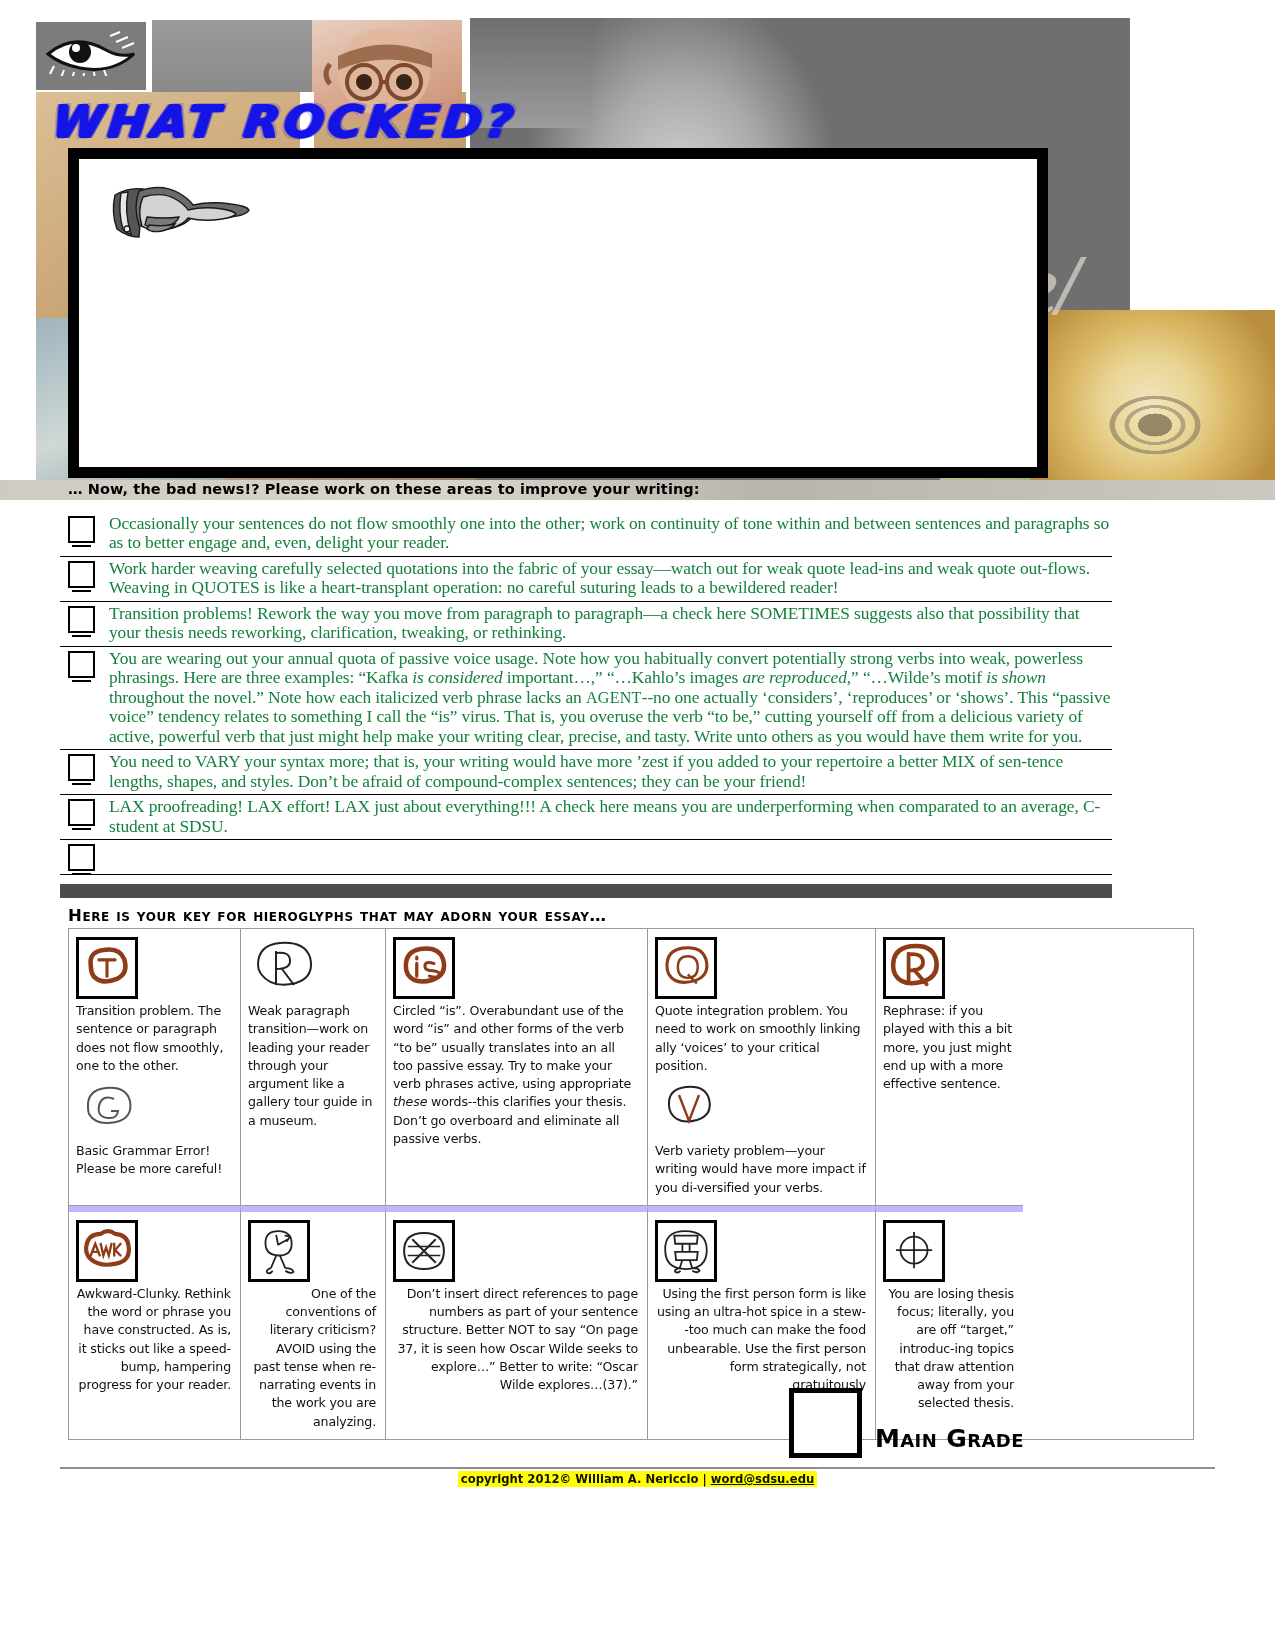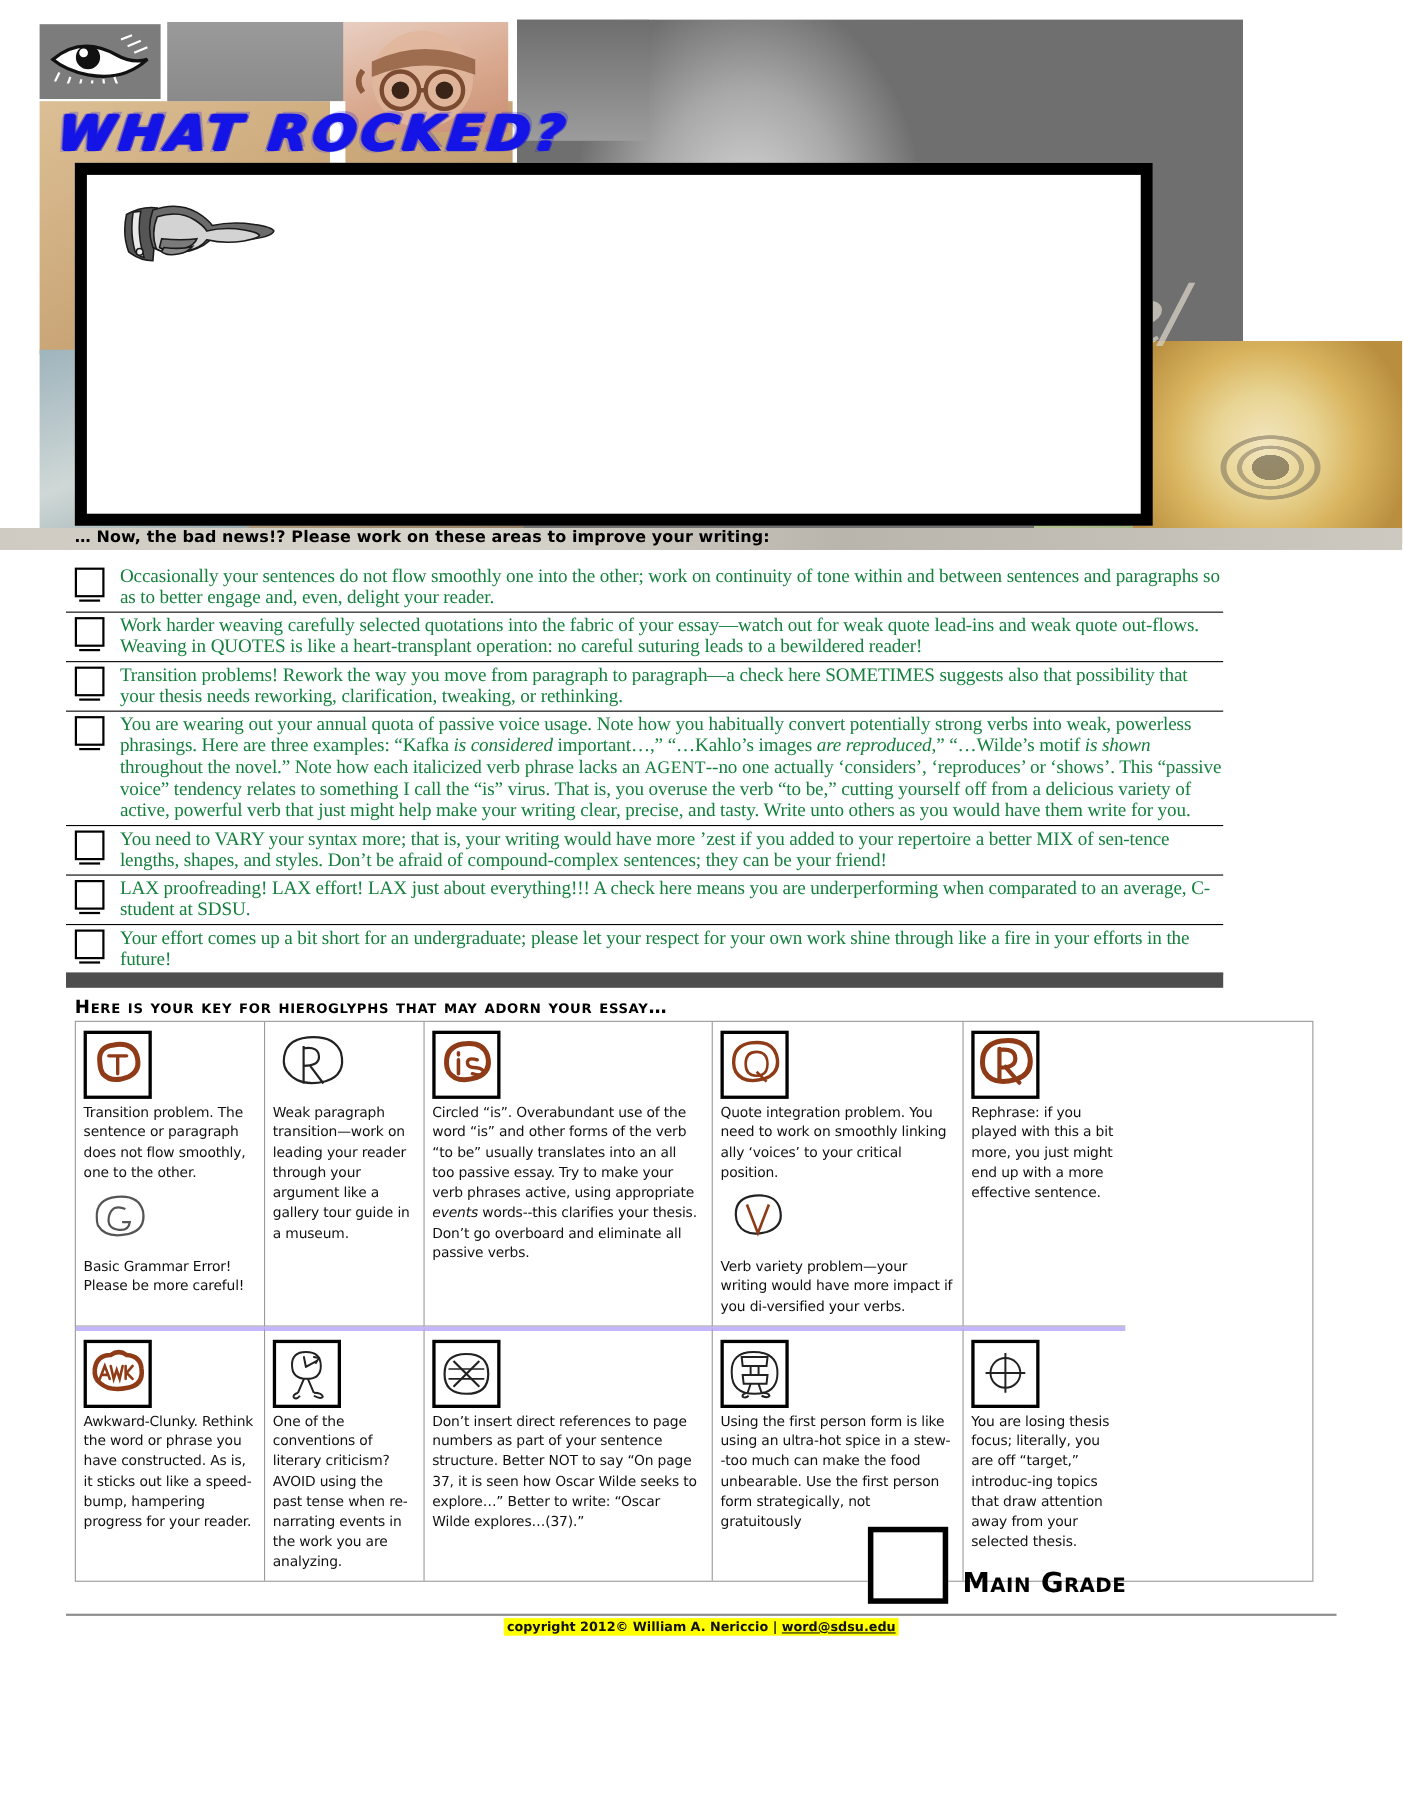--- a/index.html
+++ b/index.html
@@ -180,21 +180,21 @@
     background:#fff;
   }
   .key-cell {
     border-right:1px solid #9a9a9a;
     border-bottom:1px solid #9a9a9a;
     padding:6px 9px 8px 7px;
   }
   .key-cell:nth-child(5n) { border-right:none; }
   .key-grid > .key-cell:nth-last-child(-n+5) { border-bottom:none; }
 
-  .key-row2 { border-top:4px solid #c4b5fd; }
+  .key-row2 { border-top:6px solid #c4b5fd;text-align:right; }
 
   .glyph-wrap { margin:2px 0 3px 0; }
   .glyph-box {
     width:62px; height:62px;
     border:3px solid #000;
     display:block;
     background:#fff;
   }
   .glyph-plain { width:74px; height:62px; display:block; }
   .key-text {
@@ -316,21 +316,20 @@
   <div class="ck-row">
     <div class="ck-box"></div>
     <div class="ck-text">You need to VARY your syntax more; that is, your writing would have more ’zest if you added to your repertoire a better MIX of sen-tence lengths, shapes, and styles. Don’t be afraid of compound-complex sentences; they can be your friend!</div>
   </div>
   <div class="ck-row">
     <div class="ck-box"></div>
     <div class="ck-text">LAX proofreading! LAX effort! LAX just about everything!!! A check here means you are underperforming when comparated to an average, C-student at SDSU.</div>
   </div>
   <div class="ck-row">
     <div class="ck-box"></div>
-    <div class="ck-text">Your effort comes up a bit short for an undergraduate; please let your respect for your own work shine through like a fire in your efforts in the future!</div>
   </div>
 </div>
 
 <div class="gray-bar"></div>
 <div class="key-head">Here is your key for hieroglyphs that may adorn your essay…</div>
 
 <div class="key-grid">
 
   <div class="key-cell">
     <div class="glyph-wrap">
@@ -360,21 +359,21 @@
   </div>
 
   <div class="key-cell">
     <div class="glyph-wrap">
       <svg class="glyph-box" viewBox="0 0 62 62">
         <path d="M11 30 q-1 -17 16 -20 q20 -3 25 11 q5 17 -11 23 q-20 6 -28 -6 q-2 -4 -2 -8 Z" fill="none" stroke="#8f3b17" stroke-width="5" stroke-linecap="round"></path>
         <path d="M23 26 v14 M23 19 v2" stroke="#8f3b17" stroke-width="3.6" stroke-linecap="round" fill="none"></path>
         <path d="M42 26 q-10 -3 -10 3 q0 5 9 5 q8 1 7 5 q-1 4 -11 1" fill="none" stroke="#8f3b17" stroke-width="3.4" stroke-linecap="round"></path>
       </svg>
     </div>
-    <div class="key-text">Circled “is”. Overabundant use of the word “is” and other forms of the verb “to be” usually translates into an all too passive essay. Try to make your verb phrases active, using appropriate <i>events</i> words--this clarifies your thesis. Don’t go overboard and eliminate all passive verbs.</div>
+    <div class="key-text">Circled “is”. Overabundant use of the word “is” and other forms of the verb “to be” usually translates into an all too passive essay. Try to make your verb phrases active, using appropriate <i>these</i> words--this clarifies your thesis. Don’t go overboard and eliminate all passive verbs.</div>
   </div>
 
   <div class="key-cell">
     <div class="glyph-wrap">
       <svg class="glyph-box" viewBox="0 0 62 62">
         <path d="M10 30 q-1 -18 17 -21 q21 -3 26 12 q5 18 -12 24 q-21 6 -29 -7 q-2 -4 -2 -8 Z" fill="none" stroke="#8f3b17" stroke-width="3.4"></path>
         <path d="M22 30 q0 -12 11 -12 q11 0 11 12 q0 12 -11 12 q-11 0 -11 -12 Z" fill="none" stroke="#8f3b17" stroke-width="2.6"></path>
         <path d="M33 38 l10 10" stroke="#8f3b17" stroke-width="2.6" fill="none"></path>
       </svg>
     </div>

